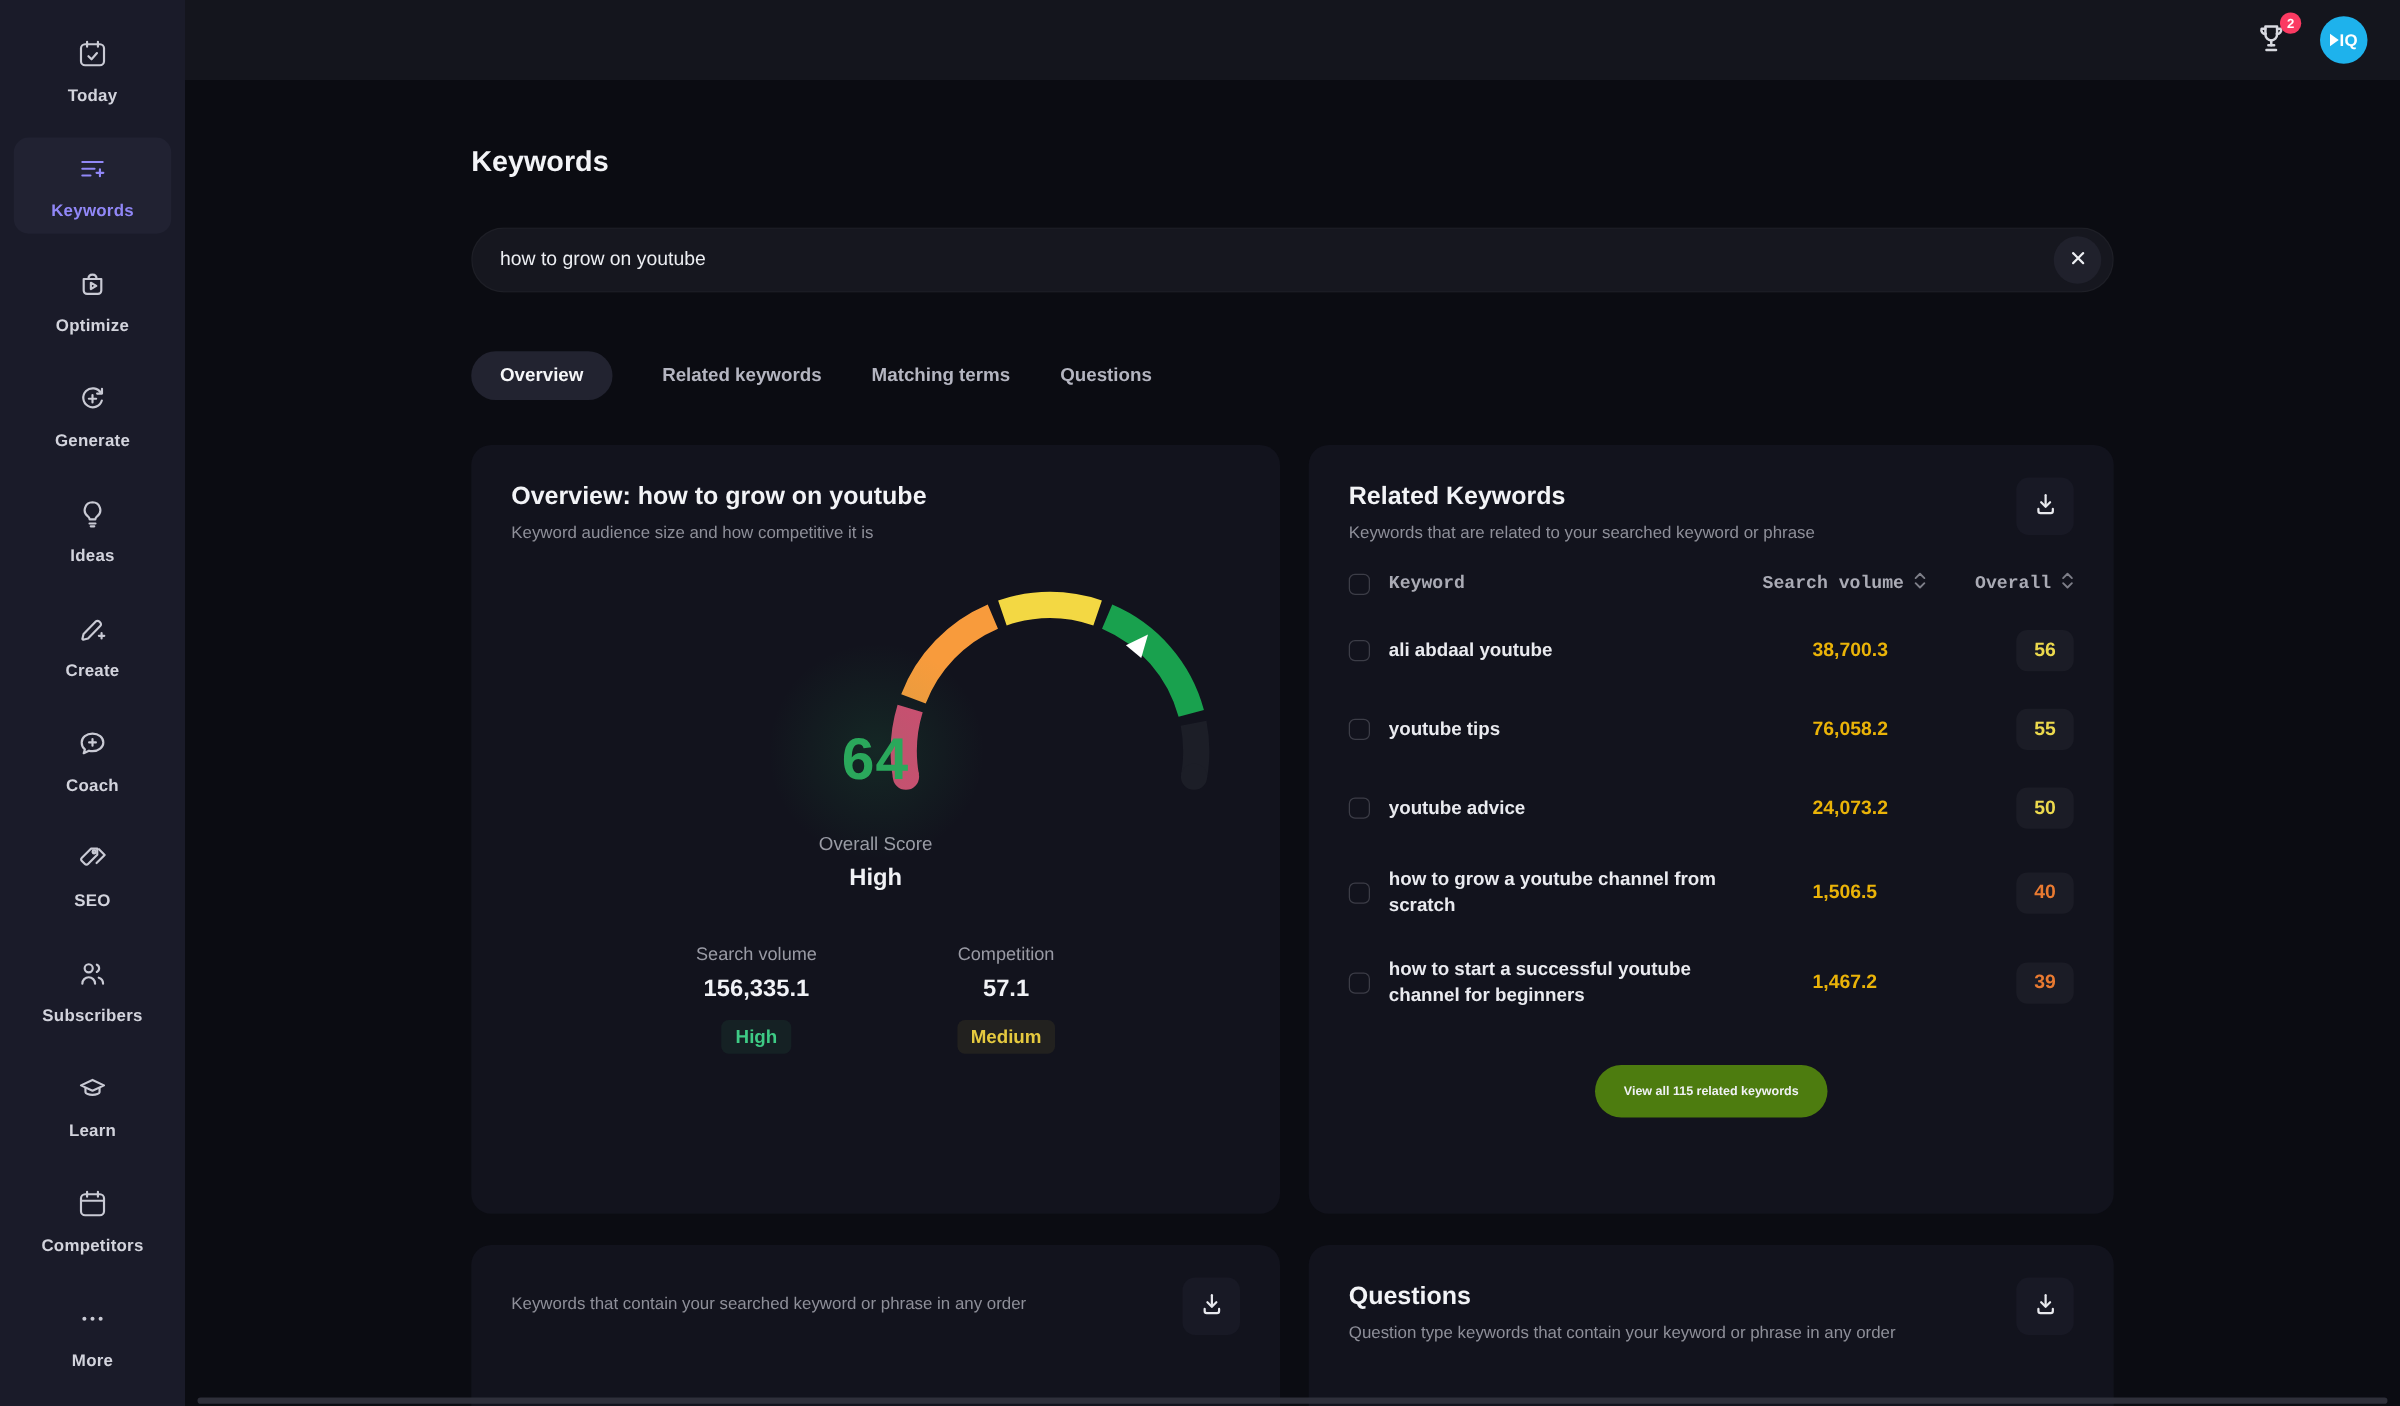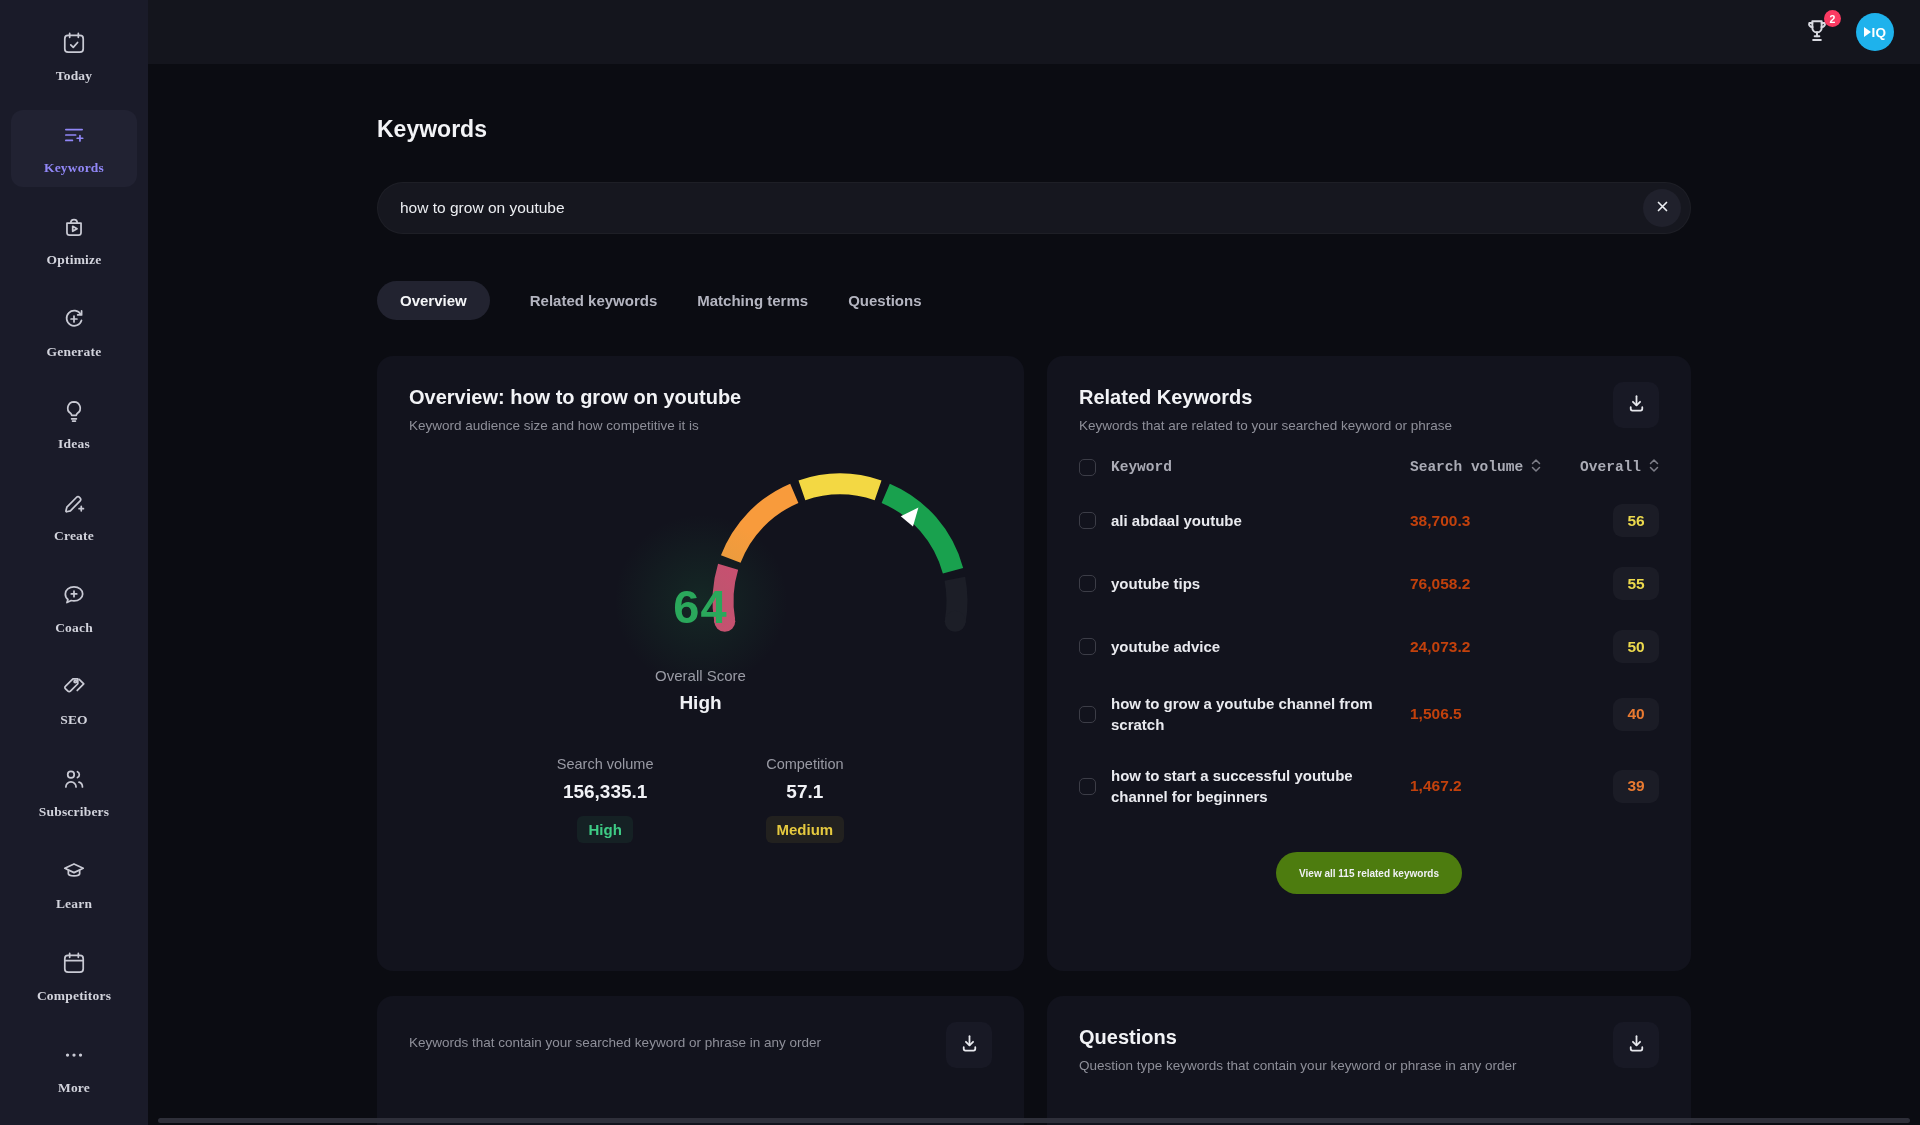--- a/index.html
+++ b/index.html
@@ -9,21 +9,21 @@
     font-family:"Liberation Sans", sans-serif;
     overflow:hidden;
     position:relative;
     color:#eef0f4;
   }
   
   .sidebar{
     position:absolute; left:0; top:0; width:148px; height:1125px;
     background:#1a1b29; z-index:3;
     display:flex; flex-direction:column; align-items:center;
-    padding-top:18px; gap:15px;font-family:Liberation Serif, serif;
+    padding-top:18px; gap:15px;
   }
   .side-item{
     width:126px; height:77px; border-radius:12px;
     display:flex; flex-direction:column; align-items:center; justify-content:center;
     gap:8px; cursor:pointer; flex-shrink:0;
   }
   .side-item .lbl{ font-size:13.5px; font-weight:600; color:#d2d3dc; letter-spacing:.2px; }
   .side-item svg{ stroke:#c9cad4; fill:none; stroke-width:1.6; stroke-linecap:round; stroke-linejoin:round; }
   .side-item svg .fil{ fill:#c9cad4; stroke:none; }
   .side-item.active{ background:#212232; }
@@ -89,21 +89,21 @@
   
   .table{ margin-top:12px; }
   .thead, .trow{ display:grid; grid-template-columns:18px minmax(0,1fr) 175px 60px; gap:14px; align-items:center; }
   .thead{ height:44px;font-family:Liberation Mono, monospace; }
   .th{ font-size:14.5px; font-weight:600; color:#aaabb5; display:flex; align-items:center; gap:8px; }
   .th.right{ justify-self:end; }
   .sort svg{ stroke:#7d7e88; fill:none; stroke-width:1.5; stroke-linecap:round; stroke-linejoin:round; }
   .trow{ padding:15px 0; cursor:pointer; }
   .cbx{ width:17px; height:17px; border-radius:5px; border:1.5px solid #3c3d47; background:transparent; cursor:pointer; }
   .kw{ font-size:15px; font-weight:700; color:#e9eaef; line-height:1.4; max-width:270px; }
-  .sv{ font-size:15.5px; font-weight:700; color:#c2410c; }
+  .sv{ font-size:15.5px; font-weight:700; color:#eab308;margin-left:40px; }
   .overall-badge{ width:46px; height:33px; border-radius:9px; background:#1b1c26; display:flex; align-items:center; justify-content:center;
     font-size:15.5px; font-weight:700; justify-self:end; }
   .view-all{ display:block; margin:30px auto 0; background:#4d7c0f; border:none; border-radius:21px; height:42px; padding:0 23px;
     color:#f0f1f5; font-size:10px; font-weight:700; font-family:inherit; cursor:pointer; }
   
   .hscroll{ position:absolute; left:158px; right:10px; bottom:2px; height:5px; border-radius:3px; background:#32333e; opacity:.9; z-index:6; }
 </style>
 </head>
 <body>
 

